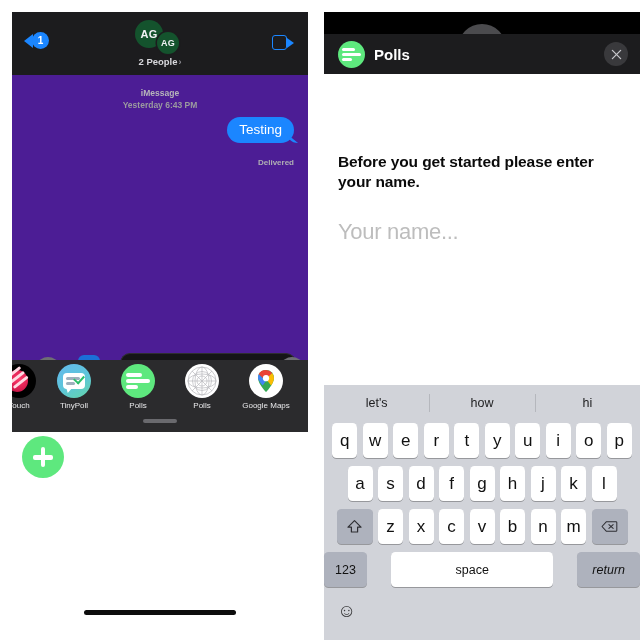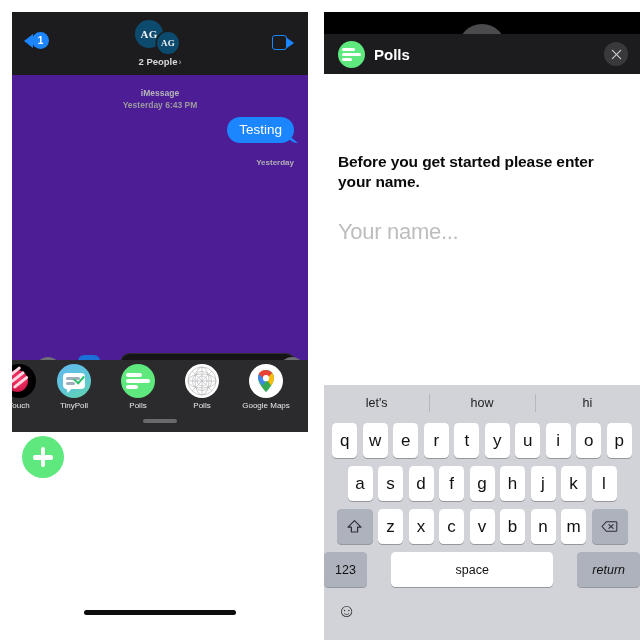--- a/index.html
+++ b/index.html
@@ -48,23 +48,23 @@
     display:flex;align-items:center;justify-content:center;
     margin-left:-2px;
   }
   .avatars{
     position:absolute;left:0;right:0;top:6px;
     display:flex;justify-content:center;align-items:flex-start;
   }
   .av-wrap{position:relative;width:62px;height:36px;}
   .av{
     position:absolute;border-radius:50%;
-    background:#0c4a6e;color:#f2f2f5;
+    background:#14532d;color:#f2f2f5;
     display:flex;align-items:center;justify-content:center;
-    font-weight:600;letter-spacing:.2px;font-family:Liberation Serif, serif;
+    font-weight:600;letter-spacing:.2px;
   }
   .av.big{width:28px;height:28px;left:6px;top:2px;font-size:11px;}
   .av.small{width:22px;height:22px;left:28px;top:14px;font-size:9px;
     box-shadow:0 0 0 1.5px #1c1c1e;}
   .people-line{
     position:absolute;left:0;right:0;top:44px;
     text-align:center;color:#d8d8dc;font-size:9.5px;font-weight:600;
   }
   .people-line .arr{color:#8e8e93;font-size:9px;margin-left:1px;}
   .video-icon{
@@ -329,21 +329,21 @@
         </div>
       </div>
 
       <div class="transcript">
         <div class="stamp">
           <span class="svc">iMessage</span><br>
           <span>Yesterday 6:43 PM</span>
         </div>
         <div class="bubble-row">
           <div class="bubble">Testing</div>
-          <div class="delivered">Yesterday</div>
+          <div class="delivered">Delivered</div>
         </div>
       </div>
 
       <span class="chip c1"></span>
       <span class="chip c2"></span>
       <span class="chip c3"></span>
       <span class="chip c4"></span>
 
       <div class="app-drawer">
         <div class="app-row">

